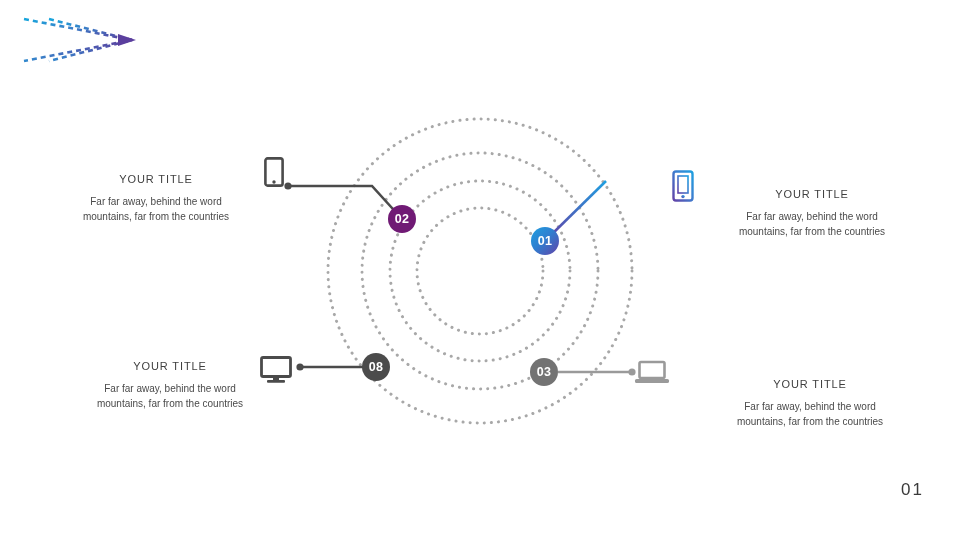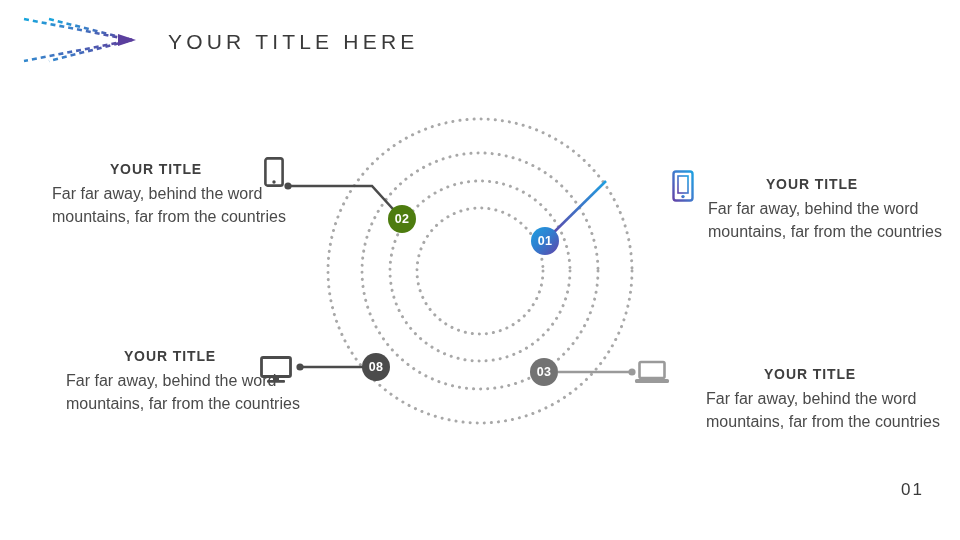--- a/index.html
+++ b/index.html
@@ -85,53 +85,53 @@
     font-size: 12.5px;
     font-weight: 700;
     letter-spacing: 0.3px;
   }
   #badge-01 {
     left: 531px; top: 227px;
     background: linear-gradient(135deg, #1f9fe0 0%, #2f7fd0 45%, #6243a8 100%);
   }
   #badge-02 {
     left: 388px; top: 205px;
-    background: #4d7c0f;
+    background: #701a75;
   }
   #badge-03 {
     left: 530px; top: 358px;
     background: #737373;
   }
   #badge-04 {
     left: 362px; top: 353px;
     background: #4b4b4b;
   }
 
   
   .device-ico { position: absolute; }
   #ico-phone-dark { left: 264px; top: 157px; }
   #ico-phone-grad { left: 672px; top: 170px; }
   #ico-monitor    { left: 260px; top: 356px; }
   #ico-laptop     { left: 634px; top: 360px; }
 
   
   .txt-block { position: absolute; }
   .txt-title {
-    font-size: 14px;
+    font-size: 11px;
     color: #3f3f3f;
     letter-spacing: 0.9px;
-    font-weight: 700;
-    margin: 4px 0 9px 0;
+    font-weight: 400;
+    margin: 16px 0 9px 0;
     white-space: nowrap;
   }
   .txt-body {
-    font-size: 16px;
+    font-size: 10px;
     color: #4a4a4a;
     line-height: 15px;
-    margin: 8px;
+    margin: 0;
     white-space: nowrap;
   }
 
   #txt-01 { left: 700px; top: 172px; text-align: center; width: 224px; }
   #txt-02 { left:  44px; top: 157px; text-align: center; width: 224px; }
   #txt-03 { left: 698px; top: 362px; text-align: center; width: 224px; }
   #txt-04 { left:  58px; top: 344px; text-align: center; width: 224px; }
 
   
   #page-number {
@@ -165,21 +165,20 @@
 
         <path d="M31 7 L31 49"></path>
 
         <path d="M31 7 L114 28 L31 49"></path>
       </g>
 
       <path d="M100 22 L118 28 L100 34 Z" fill="#5b3f9e"></path>
     </svg>
   </div>
 
-  <div id="slide-title">YOUR TITLE HERE</div>
 
   <svg id="diagram" viewBox="0 0 960 540">
     <defs>
       <linearGradient id="lineGrad01" x1="0" y1="1" x2="1" y2="0">
         <stop offset="0%" stop-color="#6243a8"></stop>
         <stop offset="100%" stop-color="#1f9fe0"></stop>
       </linearGradient>
     </defs>
 
     <g fill="none" stroke="#a8a8a8" stroke-width="3" stroke-linecap="round" stroke-dasharray="0.1 7">

